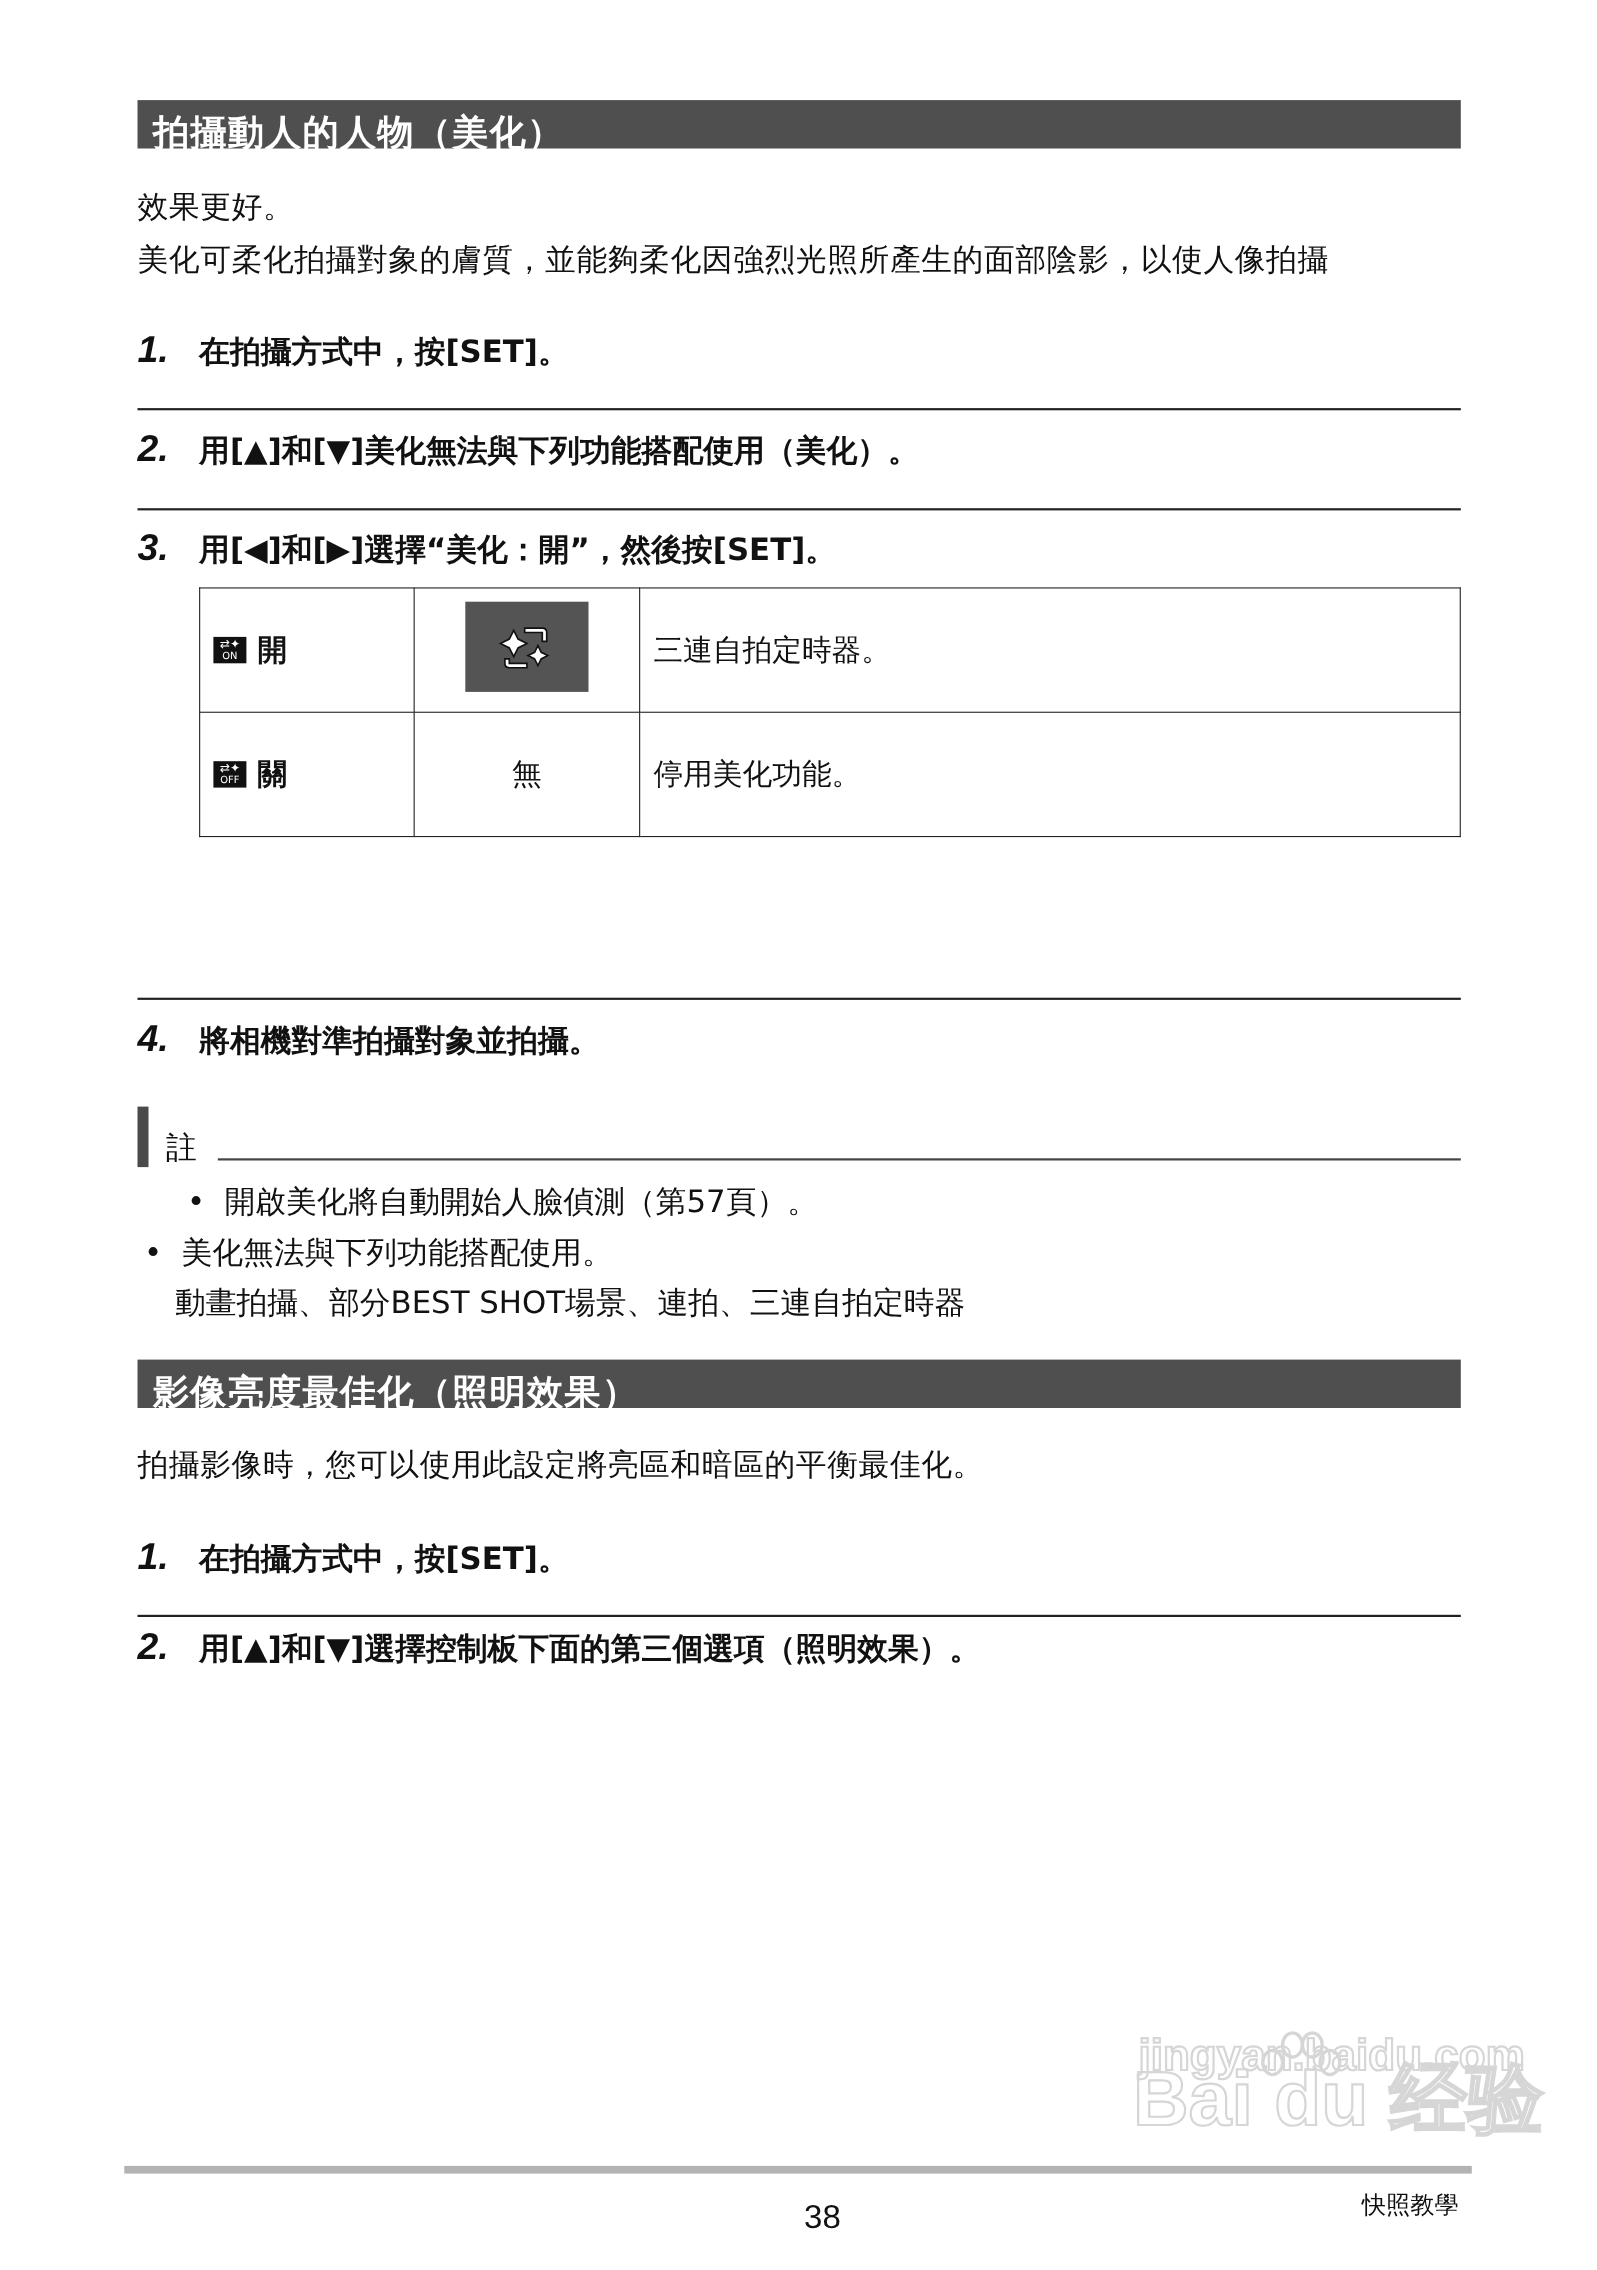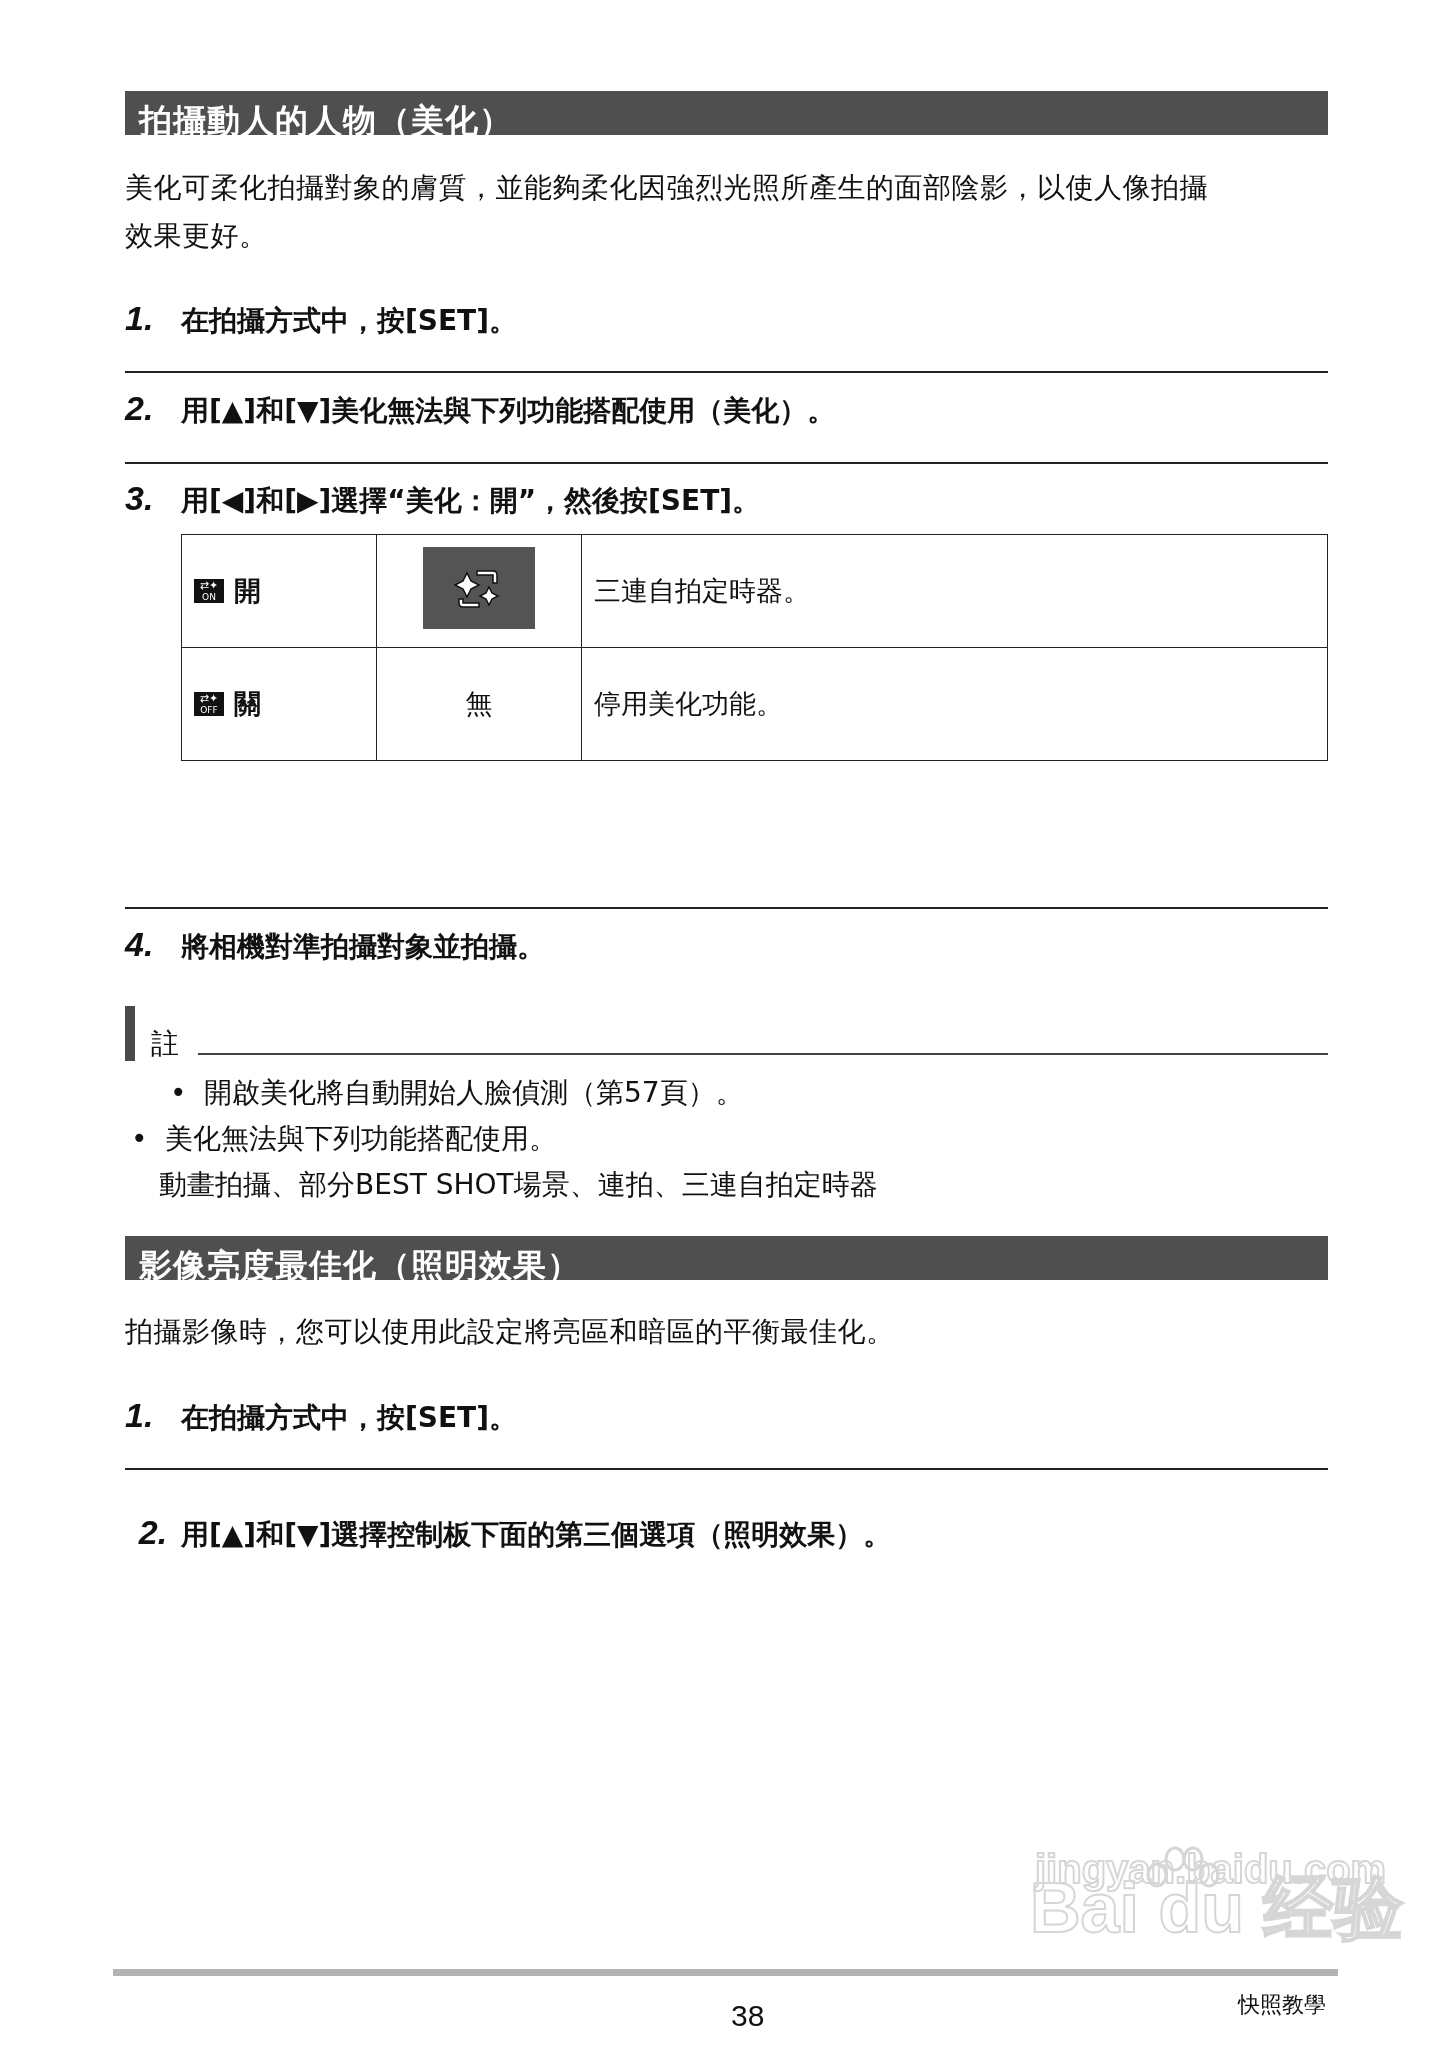--- a/index.html
+++ b/index.html
@@ -57,22 +57,22 @@
   .page-num { position: absolute; left: 700px; top: 1999px; font-size: 30px; font-family: "Liberation Sans", sans-serif; margin-left: 31px; }
   .footer-section { position: absolute; left: 1238px; top: 1990px; font-size: 22px; }
   .wm { position: absolute; color: transparent; -webkit-text-stroke: 2px #d6d6d6; font-family: "Liberation Sans", sans-serif; font-weight: bold; }
 </style>
 </head>
 <body>
 
 <div class="section-bar" style="top:91px;">拍攝動人的人物（美化）</div>
 
 <div class="para" style="top:164px;">
+  <div>效果更好。</div>
   <div>美化可柔化拍攝對象的膚質，並能夠柔化因強烈光照所產生的面部陰影，以使人像拍攝</div>
-  <div>效果更好。</div>
 </div>
 
 <div class="step" style="top:298px;">
   <span class="num">1.</span><span>在拍攝方式中，按[SET]。</span>
 </div>
 <div class="rule" style="top:371px;"></div>
 
 <div class="step" style="top:388px;">
   <span class="num">2.</span><span>用[▲]和[▼]美化無法與下列功能搭配使用（美化）。</span>
 </div>
@@ -129,21 +129,21 @@
 </div>
 <div class="bullet" style="top:1165px; left:159px;">動畫拍攝、部分BEST SHOT場景、連拍、三連自拍定時器</div>
 
 <div class="section-bar" style="top:1236px;">影像亮度最佳化（照明效果）</div>
 <div class="para" style="top:1308px;">拍攝影像時，您可以使用此設定將亮區和暗區的平衡最佳化。</div>
 
 <div class="step" style="top:1395px;">
   <span class="num">1.</span><span>在拍攝方式中，按[SET]。</span>
 </div>
 <div class="rule" style="top:1468px;"></div>
-<div class="step" style="top:1512px;text-align:center;">
+<div class="step" style="top:1477px;">
   <span class="num">2.</span><span>用[▲]和[▼]選擇控制板下面的第三個選項（照明效果）。</span>
 </div>
 
 <div class="wm" style="left:1030px; top:1868px; font-size:70px; line-height:80px;">Bai du 经验</div>
 <svg class="abs" style="left:1135px; top:1845px;" width="90" height="50">
   <g fill="none" stroke="#d6d6d6" stroke-width="3">
     <ellipse cx="22" cy="30" rx="9" ry="11"></ellipse>
     <ellipse cx="40" cy="14" rx="9" ry="11"></ellipse>
     <ellipse cx="58" cy="14" rx="9" ry="11"></ellipse>
     <ellipse cx="74" cy="30" rx="9" ry="11"></ellipse>

